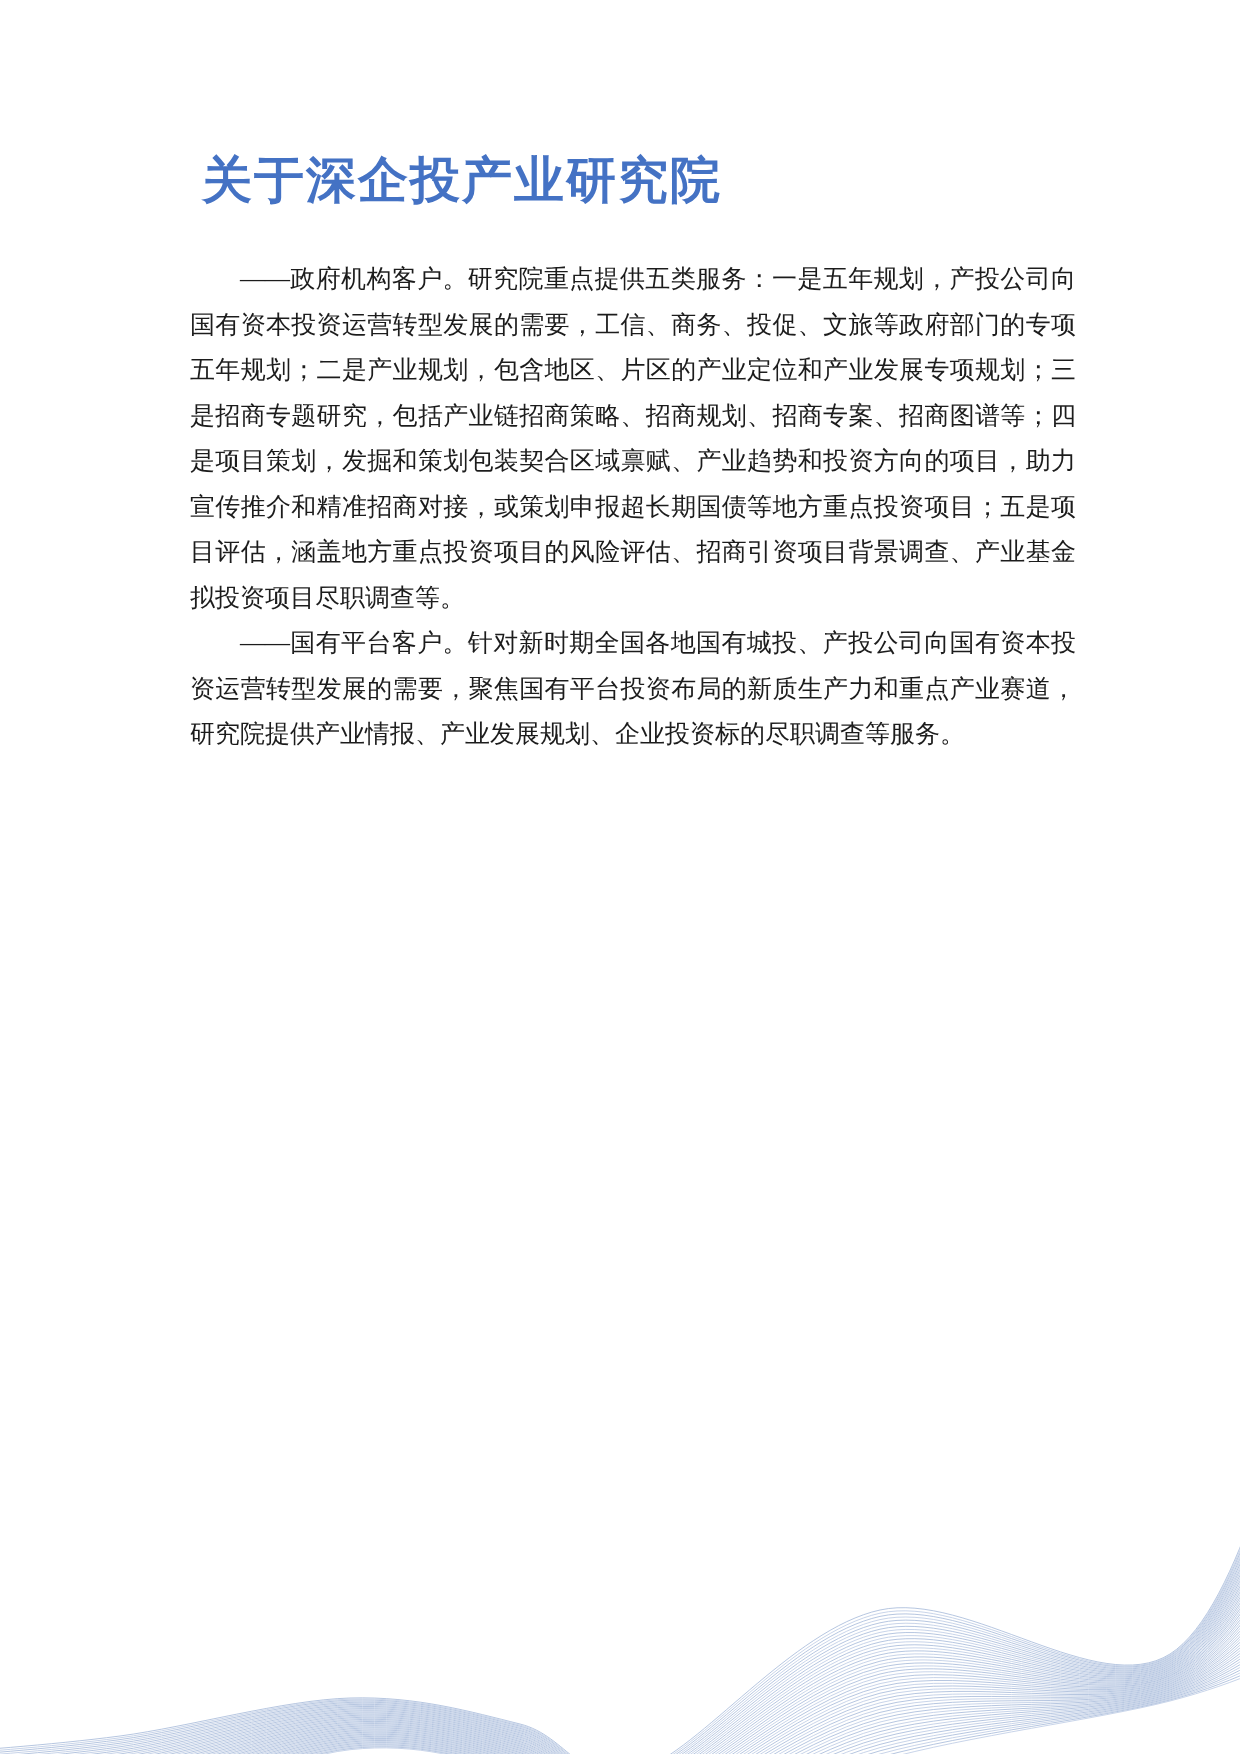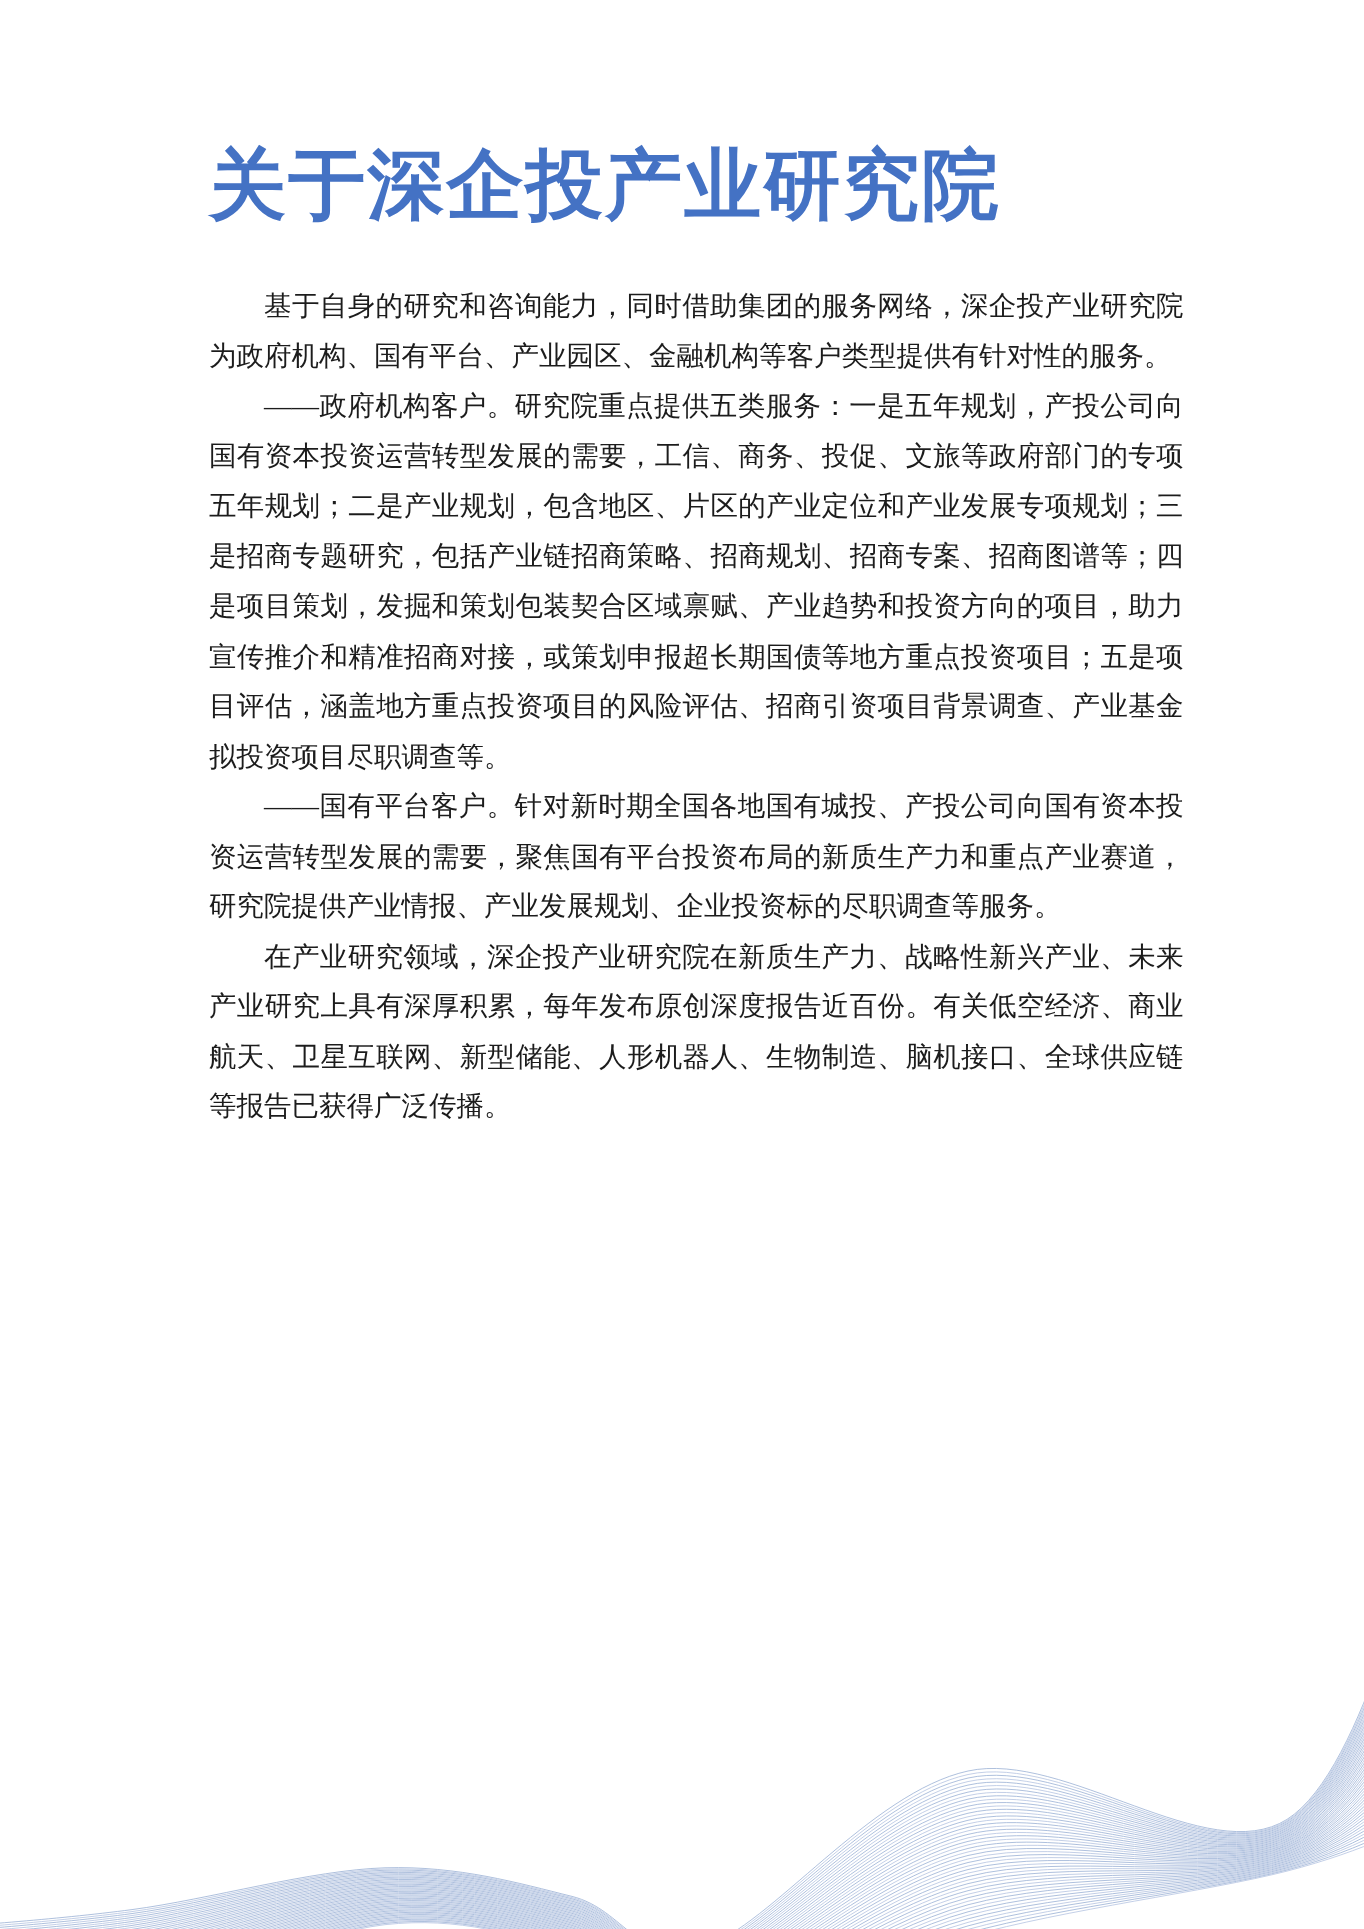--- a/index.html
+++ b/index.html
@@ -7,24 +7,24 @@
     position:relative;
     width:1240px;height:1754px;
     margin:0 auto;
     background:#ffffff;
     overflow:hidden;
     font-family:"Liberation Serif","DejaVu Serif",serif;
   }
   .title{
     position:absolute;
     left:190px;top:132px;
-    margin:0;
+    margin:12px;
     font-family:"Liberation Sans","DejaVu Sans",sans-serif;
     font-weight:bold;
-    font-size:70px;
+    font-size:50px;
     line-height:72px;
     letter-spacing:2px;
     white-space:nowrap;
     text-align:right;
   }
   .body{
     position:absolute;
     left:190px;top:256px;
     width:886px;
   }
@@ -47,24 +47,22 @@
   }
 </style>
 </head>
 <body>
 
 <div class="page">
 
   <h1 class="title" style="color: rgb(68, 114, 196);">关于深企投产业研究院</h1>
 
   <div class="body" style="color: rgb(28, 28, 28);">
-    <p class="para">基于自身的研究和咨询能力，同时借助集团的服务网络，深企投产业研究院为政府机构、国有平台、产业园区、金融机构等客户类型提供有针对性的服务。</p>
     <p class="para">——政府机构客户。研究院重点提供五类服务：一是五年规划，产投公司向国有资本投资运营转型发展的需要，工信、商务、投促、文旅等政府部门的专项五年规划；二是产业规划，包含地区、片区的产业定位和产业发展专项规划；三是招商专题研究，包括产业链招商策略、招商规划、招商专案、招商图谱等；四是项目策划，发掘和策划包装契合区域禀赋、产业趋势和投资方向的项目，助力宣传推介和精准招商对接，或策划申报超长期国债等地方重点投资项目；五是项目评估，涵盖地方重点投资项目的风险评估、招商引资项目背景调查、产业基金拟投资项目尽职调查等。</p>
     <p class="para">——国有平台客户。针对新时期全国各地国有城投、产投公司向国有资本投资运营转型发展的需要，聚焦国有平台投资布局的新质生产力和重点产业赛道，研究院提供产业情报、产业发展规划、企业投资标的尽职调查等服务。</p>
-    <p class="para">在产业研究领域，深企投产业研究院在新质生产力、战略性新兴产业、未来产业研究上具有深厚积累，每年发布原创深度报告近百份。有关低空经济、商业航天、卫星互联网、新型储能、人形机器人、生物制造、脑机接口、全球供应链等报告已获得广泛传播。</p>
   </div>
 
   <svg class="wave" viewBox="0 0 1240 470" preserveAspectRatio="none" xmlns="http://www.w3.org/2000/svg">
       <path d="M -70 470.0 C -38.3 467.0 50.0 461.3 120 452.0 C 190.0 442.7 283.3 416.0 350 414.0 C 416.7 412.0 471.7 428.0 520 440.0 C 568.3 452.0 580.0 505.0 640 486.0 C 700.0 467.0 791.7 345.3 880 326.0 C 968.3 306.7 1098.3 415.2 1170 370.0 C 1241.7 324.8 1286.7 107.5 1310 55.0" fill="none" stroke="#9fb4d6" stroke-width="0.9" opacity="0.85"></path>
       <path d="M -70 472.0 C -38.3 469.0 50.0 463.3 120 453.8 C 190.0 444.3 283.3 417.2 350 415.1 C 416.7 413.0 471.7 429.0 520 441.1 C 568.3 453.2 580.0 506.4 640 487.7 C 700.0 469.0 791.7 348.6 880 329.2 C 968.3 309.8 1098.3 415.6 1170 371.0 C 1241.7 326.4 1286.7 113.2 1310 61.6" fill="none" stroke="#b7c6e2" stroke-width="0.9" opacity="0.85"></path>
       <path d="M -70 474.0 C -38.3 470.9 50.0 465.2 120 455.6 C 190.0 446.0 283.3 418.4 350 416.2 C 416.7 414.0 471.7 430.0 520 442.2 C 568.3 454.4 580.0 507.7 640 489.4 C 700.0 471.1 791.7 352.0 880 332.4 C 968.3 312.8 1098.3 416.0 1170 372.0 C 1241.7 328.0 1286.7 118.8 1310 68.2" fill="none" stroke="#9fb4d6" stroke-width="0.9" opacity="0.85"></path>
       <path d="M -70 476.0 C -38.3 472.9 50.0 467.2 120 457.4 C 190.0 447.6 283.3 419.6 350 417.3 C 416.7 415.0 471.7 431.0 520 443.3 C 568.3 455.6 580.0 509.1 640 491.1 C 700.0 473.2 791.7 355.3 880 335.6 C 968.3 315.9 1098.3 416.5 1170 373.0 C 1241.7 329.5 1286.7 124.5 1310 74.8" fill="none" stroke="#b7c6e2" stroke-width="0.9" opacity="0.85"></path>
       <path d="M -70 478.0 C -38.3 474.9 50.0 469.1 120 459.2 C 190.0 449.3 283.3 420.9 350 418.4 C 416.7 415.9 471.7 432.0 520 444.4 C 568.3 456.8 580.0 510.4 640 492.8 C 700.0 475.2 791.7 358.6 880 338.8 C 968.3 319.0 1098.3 416.9 1170 374.0 C 1241.7 331.1 1286.7 130.2 1310 81.4" fill="none" stroke="#9fb4d6" stroke-width="0.9" opacity="0.85"></path>
       <path d="M -70 480.0 C -38.3 476.8 50.0 471.1 120 461.0 C 190.0 450.9 283.3 422.1 350 419.5 C 416.7 416.9 471.7 433.0 520 445.5 C 568.3 458.0 580.0 511.8 640 494.5 C 700.0 477.3 791.7 361.9 880 342.0 C 968.3 322.1 1098.3 417.3 1170 375.0 C 1241.7 332.7 1286.7 135.8 1310 88.0" fill="none" stroke="#b7c6e2" stroke-width="0.9" opacity="0.85"></path>
       <path d="M -70 482.0 C -38.3 478.8 50.0 473.0 120 462.8 C 190.0 452.6 283.3 423.3 350 420.6 C 416.7 417.9 471.7 434.0 520 446.6 C 568.3 459.2 580.0 513.1 640 496.2 C 700.0 479.3 791.7 365.2 880 345.2 C 968.3 325.2 1098.3 417.8 1170 376.0 C 1241.7 334.2 1286.7 141.5 1310 94.6" fill="none" stroke="#9fb4d6" stroke-width="0.9" opacity="0.85"></path>

